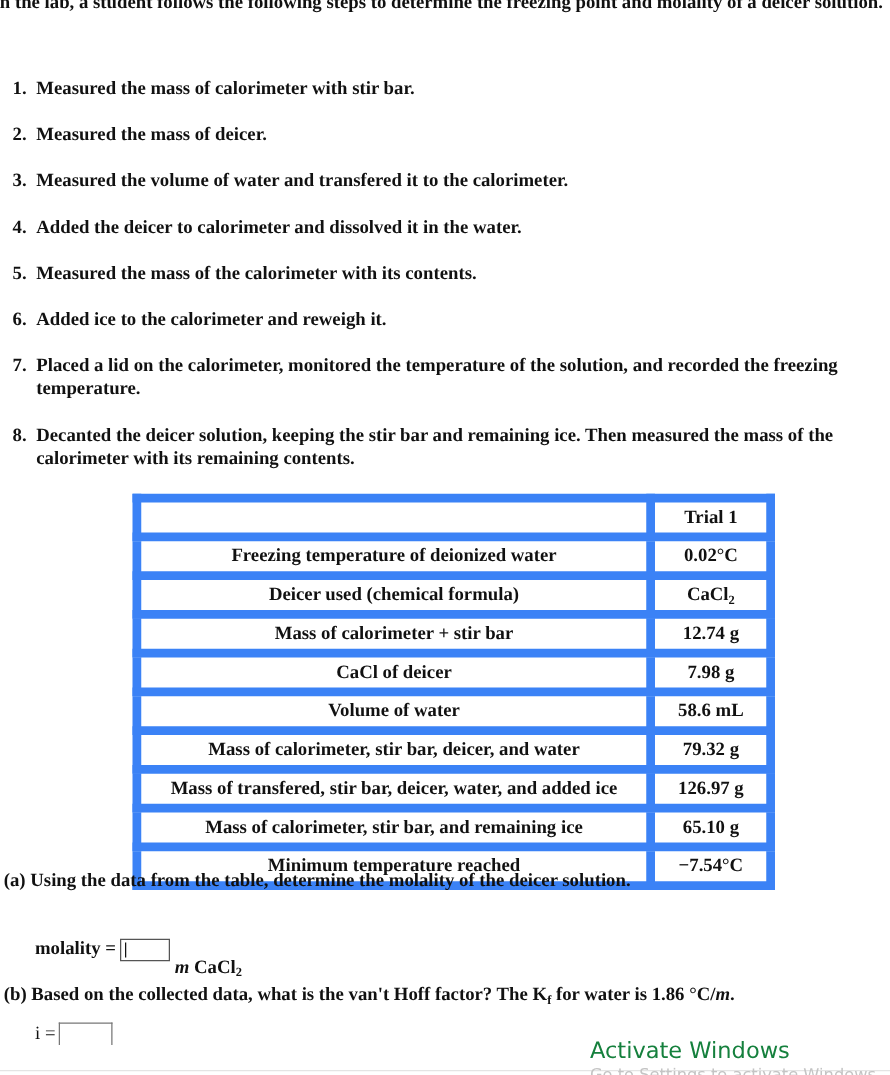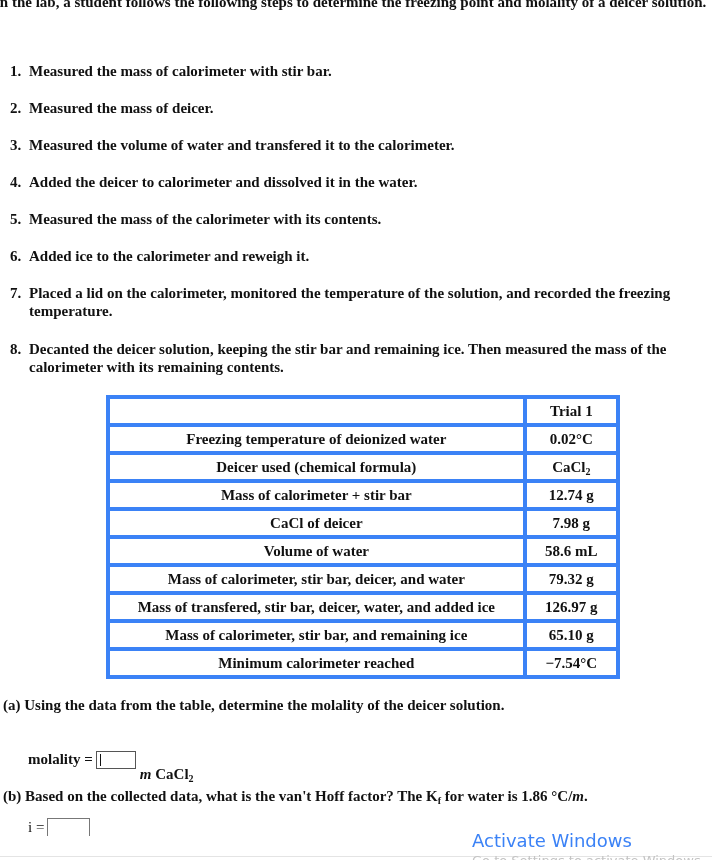--- a/index.html
+++ b/index.html
@@ -17,41 +17,41 @@
       display: flex; font-size: 15px; font-weight: bold; line-height: 18px;
       position: absolute; left: 0; width: 710px;
     }
     .step .num { width: 19px; flex: 0 0 19px; }
     .step .txt { flex: 1; white-space: normal; }
     table.data {
       position: absolute; left: 106px; top: 395px; width: 514px;
       border-collapse: collapse; font-size: 15px; font-weight: bold;
     }
     table.data td, table.data th {
-      border: 4px solid #3b82f6; height: 24px; padding: 0 4px; line-height: 18px;
+      border: 7px solid #3b82f6; height: 24px; padding: 0 4px; line-height: 18px;
     }
     table.data td.label { text-align: center; width: 412px; }
     table.data td.val, table.data th.val { text-align: center; width: 82px; }
     table.data th { font-weight: bold; }
     .question {
       position: absolute; font-size: 15px; font-weight: bold; line-height: 20px; margin: 0;
     }
     .answer-row { position: absolute; display: flex; align-items: center; font-size: 15px; }
     .answer-row .lbl { font-weight: bold; }
     .answer-row .unit { font-weight: bold; margin-left: 4px; margin-top: 30px; }
     .answer-row .unit i { font-style: italic; }
     .input-box {
       width: 52px; height: 18px; border: 1px solid #555555; background: #ffffff;
       margin-left: 3px; position: relative; box-sizing: border-box;
     }
     .input-box .caret { position: absolute; left: 3px; top: 2px; width: 1px; height: 12px; background: #111; }
     .input-box.cut { height: 18px; border-bottom: none; border-color: #777777; width: 43px; }
     .watermark {
       position: absolute; left: 472px; top: 830px; font-family: "DejaVu Sans", sans-serif;
-      font-size: 18px; color: #3b82f6;
+      font-size: 18px; color: #15803d;
     }
     .watermark-sub {
       position: absolute; left: 472px; top: 854px; font-family: "DejaVu Sans", sans-serif;
       font-size: 13px; color: #c4c4c4; height: 6px; overflow: hidden; line-height: 13px;
     }
     .bottom-line { position: absolute; left: 0; top: 856px; width: 712px; height: 1px; background: #e4e4e4; }
     sub { font-size: 10px; vertical-align: -3px; line-height: 0; }
   </style>
 </head>
 <body>
@@ -125,21 +125,21 @@
   </tr>
   <tr>
     <td class="label">Mass of transfered, stir bar, deicer, water, and added ice</td>
     <td class="val">126.97 g</td>
   </tr>
   <tr>
     <td class="label">Mass of calorimeter, stir bar, and remaining ice</td>
     <td class="val">65.10 g</td>
   </tr>
   <tr>
-    <td class="label">Minimum calorimeter reached</td>
+    <td class="label">Minimum temperature reached</td>
     <td class="val">−7.54°C</td>
   </tr>
 </tbody>
   </table>
 
 <p class="question" style="left:3px; top:695px;">(a) Using the data from the table, determine the molality of the deicer solution.</p>
 
 <div class="answer-row" style="left:28px; top:736px;">
   <span class="lbl">molality =</span>
   <div class="input-box" style="width:40px;">

